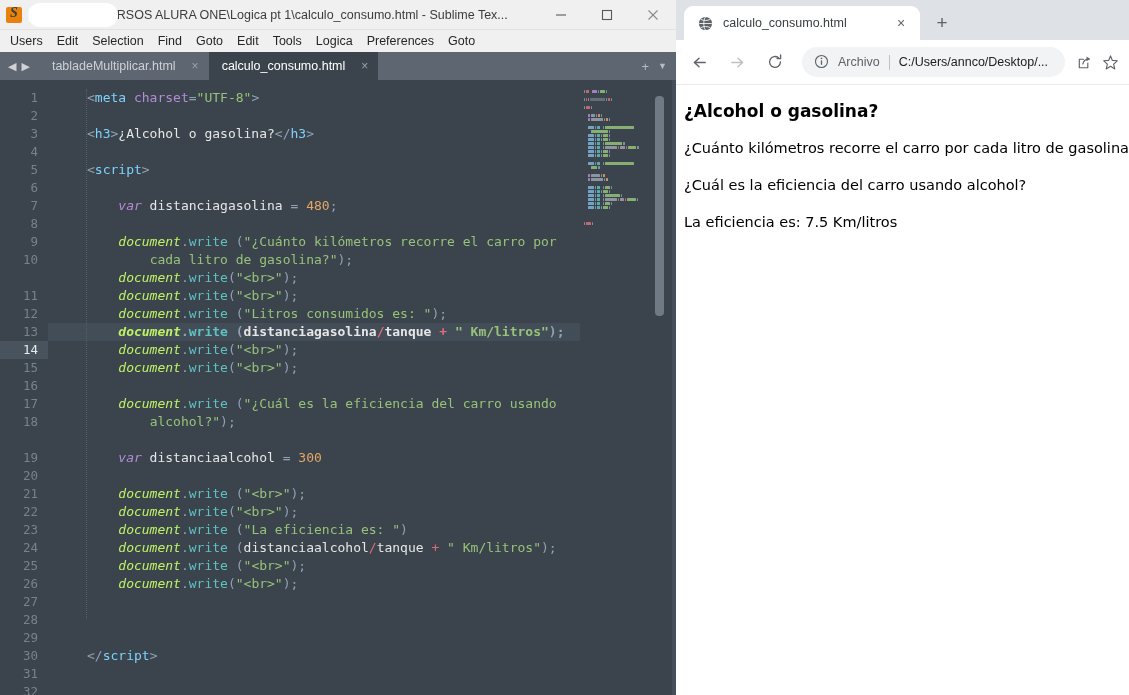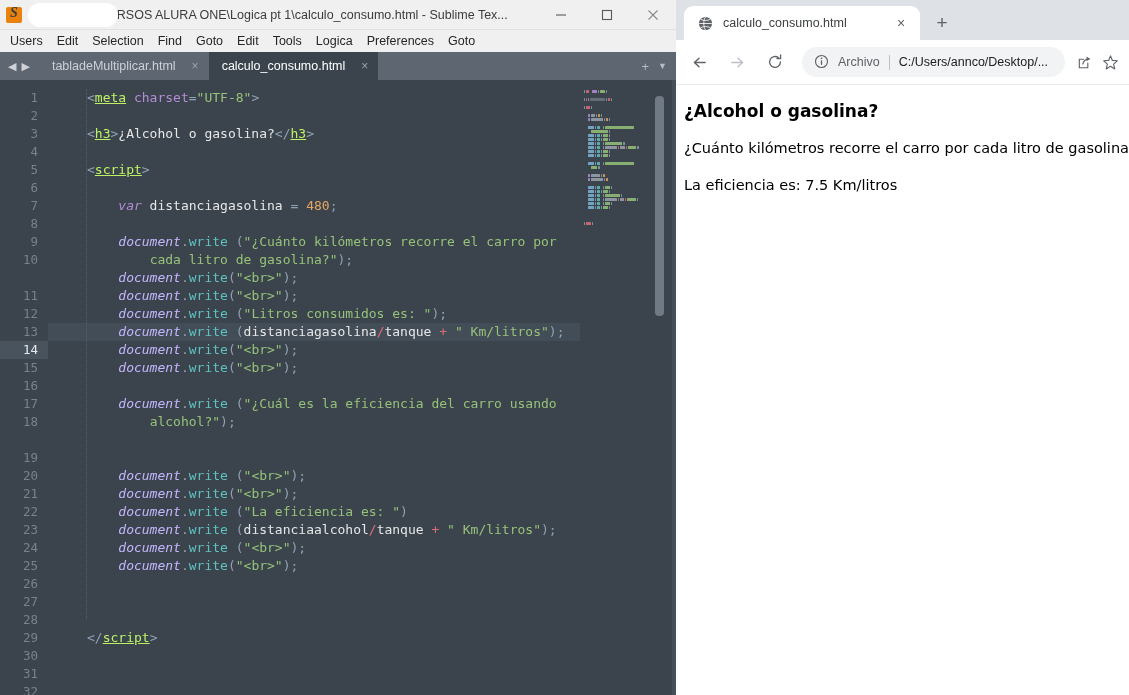--- a/index.html
+++ b/index.html
@@ -140,29 +140,29 @@
     position: absolute; left: 38px; top: 9px;
     width: 1px; height: 530px;
     border-left: 1px dotted #566069;
   }
   .cline {
     height: 18px; line-height: 18px;
     padding-left: 39px;
     font-family: "DejaVu Sans Mono", monospace;
     font-size: 13px; white-space: pre;
   }
-  .cline.cur { background: #434d58; }
+  .cline.cur { background: #434d58; font-weight: bold; }
   .t-punc  { color: #8fa1b3; }
-  .t-tag   { color: #bef264; text-decoration: underline; }
+  .t-tag   { color: #7dd3fc; }
   .t-attr  { color: #b58cd8; }
   .t-str   { color: #97c279; }
   .t-kw    { color: #b58cd8; font-style: italic; }
   .t-var   { color: #e6e6e6; }
   .t-num   { color: #e5a663; }
-  .t-obj   { color: #c4b5fd; font-style: italic; }
+  .t-obj   { color: #bef264; font-style: italic; }
   .t-fn    { color: #5fc2c2; }
   .t-op    { color: #e06c75; }
   .t-plain { color: #e6e6e6; }
 
   
   #minimap {
     width: 96px; flex: 0 0 96px;
     position: relative; background: #3b444d;
     overflow: hidden;
   }
@@ -397,20 +397,21 @@
           <div class="cline"><span class="t-plain">    </span><span class="t-obj">document</span><span class="t-punc">.</span><span class="t-fn">write</span><span class="t-punc">(</span><span class="t-str">"&lt;br&gt;"</span><span class="t-punc">);</span></div>
           <div class="cline"><span class="t-plain">    </span><span class="t-obj">document</span><span class="t-punc">.</span><span class="t-fn">write</span><span class="t-punc">(</span><span class="t-str">"&lt;br&gt;"</span><span class="t-punc">);</span></div>
           <div class="cline"><span class="t-plain">    </span><span class="t-obj">document</span><span class="t-punc">.</span><span class="t-fn">write</span><span class="t-plain"> </span><span class="t-punc">(</span><span class="t-str">"Litros consumidos es: "</span><span class="t-punc">);</span></div>
           <div class="cline cur"><span class="t-plain">    </span><span class="t-obj">document</span><span class="t-punc">.</span><span class="t-fn">write</span><span class="t-plain"> </span><span class="t-punc">(</span><span class="t-var">distanciagasolina</span><span class="t-op">/</span><span class="t-var">tanque </span><span class="t-op">+ </span><span class="t-str">" Km/litros"</span><span class="t-punc">);</span></div>
           <div class="cline"><span class="t-plain">    </span><span class="t-obj">document</span><span class="t-punc">.</span><span class="t-fn">write</span><span class="t-punc">(</span><span class="t-str">"&lt;br&gt;"</span><span class="t-punc">);</span></div>
           <div class="cline"><span class="t-plain">    </span><span class="t-obj">document</span><span class="t-punc">.</span><span class="t-fn">write</span><span class="t-punc">(</span><span class="t-str">"&lt;br&gt;"</span><span class="t-punc">);</span></div>
           <div class="cline">&nbsp;</div>
           <div class="cline"><span class="t-plain">    </span><span class="t-obj">document</span><span class="t-punc">.</span><span class="t-fn">write</span><span class="t-plain"> </span><span class="t-punc">(</span><span class="t-str">"¿Cuál es la eficiencia del carro usando</span></div>
           <div class="cline"><span class="t-plain">        </span><span class="t-str">alcohol?"</span><span class="t-punc">);</span></div>
           <div class="cline">&nbsp;</div>
+          <div class="cline"><span class="t-plain">    </span><span class="t-kw">var</span><span class="t-var"> distanciaalcohol </span><span class="t-punc">= </span><span class="t-num">300</span></div>
           <div class="cline">&nbsp;</div>
           <div class="cline"><span class="t-plain">    </span><span class="t-obj">document</span><span class="t-punc">.</span><span class="t-fn">write</span><span class="t-plain"> </span><span class="t-punc">(</span><span class="t-str">"&lt;br&gt;"</span><span class="t-punc">);</span></div>
           <div class="cline"><span class="t-plain">    </span><span class="t-obj">document</span><span class="t-punc">.</span><span class="t-fn">write</span><span class="t-punc">(</span><span class="t-str">"&lt;br&gt;"</span><span class="t-punc">);</span></div>
           <div class="cline"><span class="t-plain">    </span><span class="t-obj">document</span><span class="t-punc">.</span><span class="t-fn">write</span><span class="t-plain"> </span><span class="t-punc">(</span><span class="t-str">"La eficiencia es: "</span><span class="t-punc">)</span></div>
           <div class="cline"><span class="t-plain">    </span><span class="t-obj">document</span><span class="t-punc">.</span><span class="t-fn">write</span><span class="t-plain"> </span><span class="t-punc">(</span><span class="t-var">distanciaalcohol</span><span class="t-op">/</span><span class="t-var">tanque </span><span class="t-op">+ </span><span class="t-str">" Km/litros"</span><span class="t-punc">);</span></div>
           <div class="cline"><span class="t-plain">    </span><span class="t-obj">document</span><span class="t-punc">.</span><span class="t-fn">write</span><span class="t-plain"> </span><span class="t-punc">(</span><span class="t-str">"&lt;br&gt;"</span><span class="t-punc">);</span></div>
           <div class="cline"><span class="t-plain">    </span><span class="t-obj">document</span><span class="t-punc">.</span><span class="t-fn">write</span><span class="t-punc">(</span><span class="t-str">"&lt;br&gt;"</span><span class="t-punc">);</span></div>
           <div class="cline">&nbsp;</div>
           <div class="cline">&nbsp;</div>
           <div class="cline">&nbsp;</div>
@@ -702,16 +703,17 @@
       <div class="omni-btn">
         <svg width="17" height="17" viewBox="0 0 18 18">
           <path d="M9 2 L11 6.8 L16.2 7.2 L12.3 10.7 L13.5 15.8 L9 13 L4.5 15.8 L5.7 10.7 L1.8 7.2 L7 6.8 Z" fill="none" stroke="#5f6368" stroke-width="1.2" stroke-linejoin="round"></path>
         </svg>
       </div>
     </div>
 
     <div id="page-body">
       <div id="page-h3">¿Alcohol o gasolina?</div>
       <div class="page-line">¿Cuánto kilómetros recorre el carro por cada litro de gasolina?</div>
+      <div class="page-line">¿Cuál es la eficiencia del carro usando alcohol?</div>
       <div class="page-line">La eficiencia es: 7.5 Km/litros</div>
     </div>
   </div>
 </div>
 
 </body></html>

